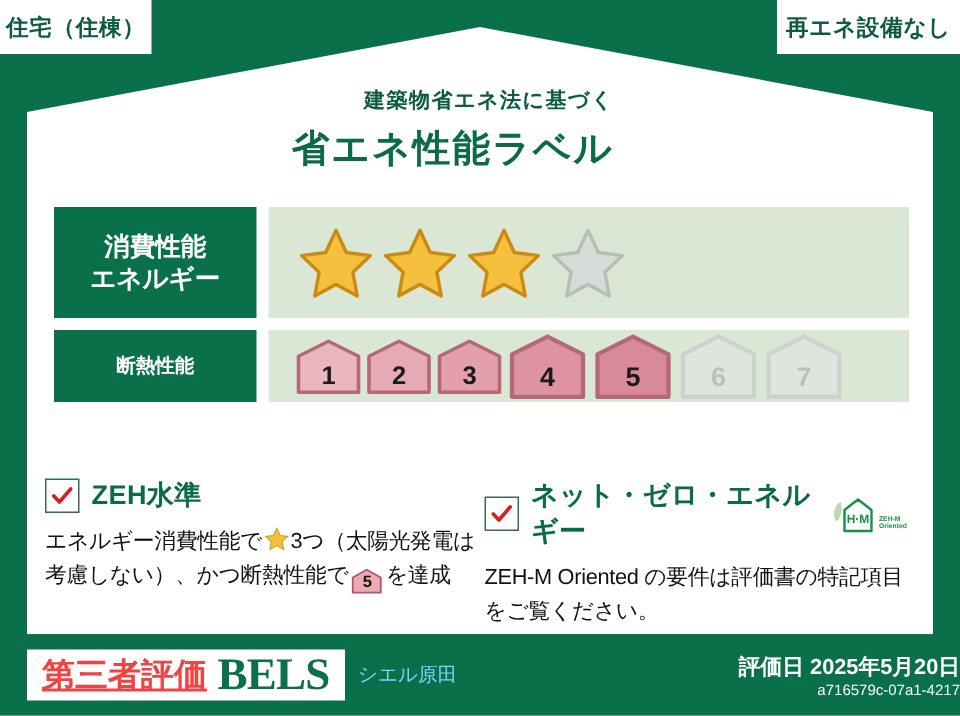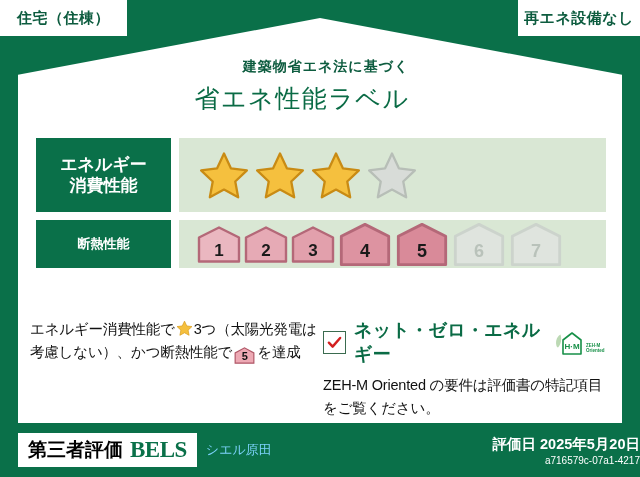--- a/index.html
+++ b/index.html
@@ -16,21 +16,21 @@
     position:absolute;top:0;
     background:#ffffff;
     color:#0d5c3f;
     font-weight:bold;
     font-size:15px;
     letter-spacing:0.5px;
     display:flex;align-items:center;justify-content:center;
     height:36px;
     z-index:5;
   }
-  .tag-left{left:0;width:127px;}
+  .tag-left{left:0;width:101px;}
   .tag-right{right:0;width:122px;}
 
   
   .card{
     position:absolute;
     left:18px;top:18px;
     width:604px;height:405px;
     background:#ffffff;
     clip-path:polygon(0% 14%, 50% 0%, 100% 14%, 100% 100%, 0% 100%);
     z-index:2;
@@ -40,21 +40,21 @@
     position:absolute;top:58px;left:0;width:604px;
     text-align:center;
     z-index:3;
   }
   .title-sub{
     color:#0d5c3f;font-weight:bold;font-size:14px;letter-spacing:1px;
     margin:0 0 6px 0;
     padding-left:48px;
   }
   .title-main{
-    color:#0a6b45;font-weight:normal;font-size:25px;letter-spacing:1.5px;
+    color:#0a6b45;font-weight:bold;font-size:25px;letter-spacing:1.5px;
     margin:1px;
   }
 
   
   .rows{
     position:absolute;left:36px;top:138px;width:570px;
     z-index:3;
   }
   .perf-row{
     display:flex;align-items:stretch;
@@ -132,22 +132,22 @@
   
   .footer{
     position:absolute;left:0;bottom:0;width:640px;height:54px;
     background:#0a7049;z-index:4;
     display:flex;align-items:center;
   }
   .bels-box{
     background:#fff;margin-left:18px;height:34px;
     display:flex;align-items:center;padding:0 10px;
   }
-  .bels-jp{color:#000000;font-weight:bold;font-size:19px;letter-spacing:0px;}
-  .bels-en{color:#0a7049;font-weight:bold;font-size:23px;letter-spacing:-0.5px;margin-left:7px;font-family:"Liberation Serif",serif;}
+  .bels-jp{color:#ef4444;font-weight:bold;font-size:22px;letter-spacing:0px;text-decoration:underline;}
+  .bels-en{color:#0a7049;font-weight:bold;font-size:30px;letter-spacing:-0.5px;margin-left:7px;font-family:"Liberation Serif",serif;}
   .bldg-name{color:#7dd3fc;font-size:13px;margin-left:9px;letter-spacing:0px;}
   .foot-right{
     margin-left:auto;text-align:right;color:#fff;
   }
   .foot-date{font-size:14.5px;font-weight:bold;letter-spacing:0px;}
   .foot-id{font-size:10px;margin-top:1px;letter-spacing:0px;}
 </style>
 </head>
 <body>
 
@@ -162,22 +162,22 @@
 
 <div class="title-wrap">
   <p class="title-sub">建築物省エネ法に基づく</p>
   <p class="title-main">省エネ性能ラベル</p>
 </div>
 
 <div class="rows">
 
   <div class="perf-row row-energy">
     <div class="perf-label">
+      <span>消費性能</span>
       <span>エネルギー</span>
-      <span>消費性能</span>
     </div>
     <div class="perf-value" id="star-container">
         <svg viewBox="0 0 24 23" class="star">
           <path d="M12 1.2 L15.3 8.3 L23 9.3 L17.4 14.6 L18.8 22.2 L12 18.5 L5.2 22.2 L6.6 14.6 L1 9.3 L8.7 8.3 Z" fill="#f5c03e" stroke="#c98b14" stroke-width="1.1" stroke-linejoin="round"></path>
         </svg>
         <svg viewBox="0 0 24 23" class="star">
           <path d="M12 1.2 L15.3 8.3 L23 9.3 L17.4 14.6 L18.8 22.2 L12 18.5 L5.2 22.2 L6.6 14.6 L1 9.3 L8.7 8.3 Z" fill="#f5c03e" stroke="#c98b14" stroke-width="1.1" stroke-linejoin="round"></path>
         </svg>
         <svg viewBox="0 0 24 23" class="star">
           <path d="M12 1.2 L15.3 8.3 L23 9.3 L17.4 14.6 L18.8 22.2 L12 18.5 L5.2 22.2 L6.6 14.6 L1 9.3 L8.7 8.3 Z" fill="#f5c03e" stroke="#c98b14" stroke-width="1.1" stroke-linejoin="round"></path>
@@ -235,20 +235,28 @@
           </svg>
           <span>7</span>
         </div>
       </div>
   </div>
 </div>
 
 <div class="cols">
 
   <div class="col col-left">
+    <div class="col-head">
+      <div class="chk">
+        <svg viewBox="0 0 16 16">
+          <path d="M2 8.2 L6 12.4 L14 3.2" stroke="#d32020" stroke-width="2.6" fill="none" stroke-linecap="round" stroke-linejoin="round"></path>
+        </svg>
+      </div>
+      <span class="col-title">ZEH水準</span>
+    </div>
     <div class="col-body">
       <span>エネルギー消費性能で</span><svg class="inline-star" viewBox="0 0 24 24">
           <path d="M12 1.6 L15.2 8.4 L22.5 9.3 L17.1 14.3 L18.5 21.6 L12 18.0 L5.5 21.6 L6.9 14.3 L1.5 9.3 L8.8 8.4 Z" fill="#f5c03e" stroke="#d99b18" stroke-width="1"></path>
         </svg><span>3つ（太陽光発電は考慮しない）、かつ断熱性能で</span><span class="inline-grade"><svg viewBox="0 0 24 20">
             <path d="M1 19 L1 7 L12 1 L23 7 L23 19 Z" fill="#eda9b4" stroke="#b05767" stroke-width="1.4"></path>
           </svg><i>5</i></span><span>を達成</span>
     </div>
   </div>
 
   <div class="col col-right">

